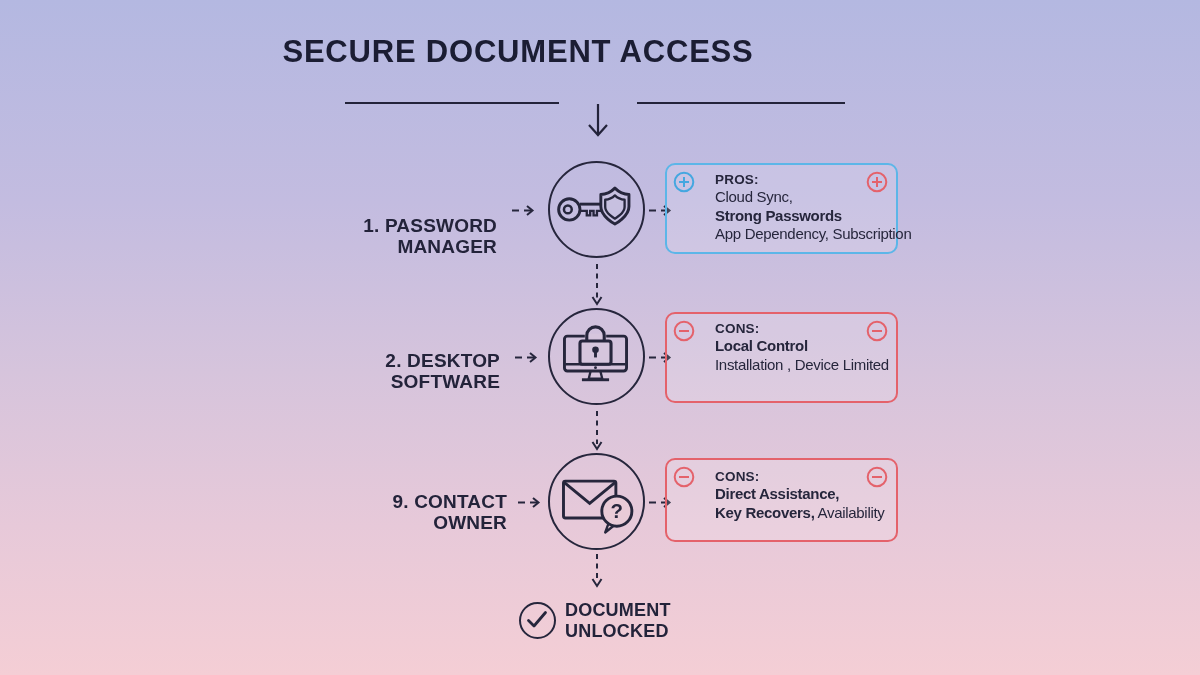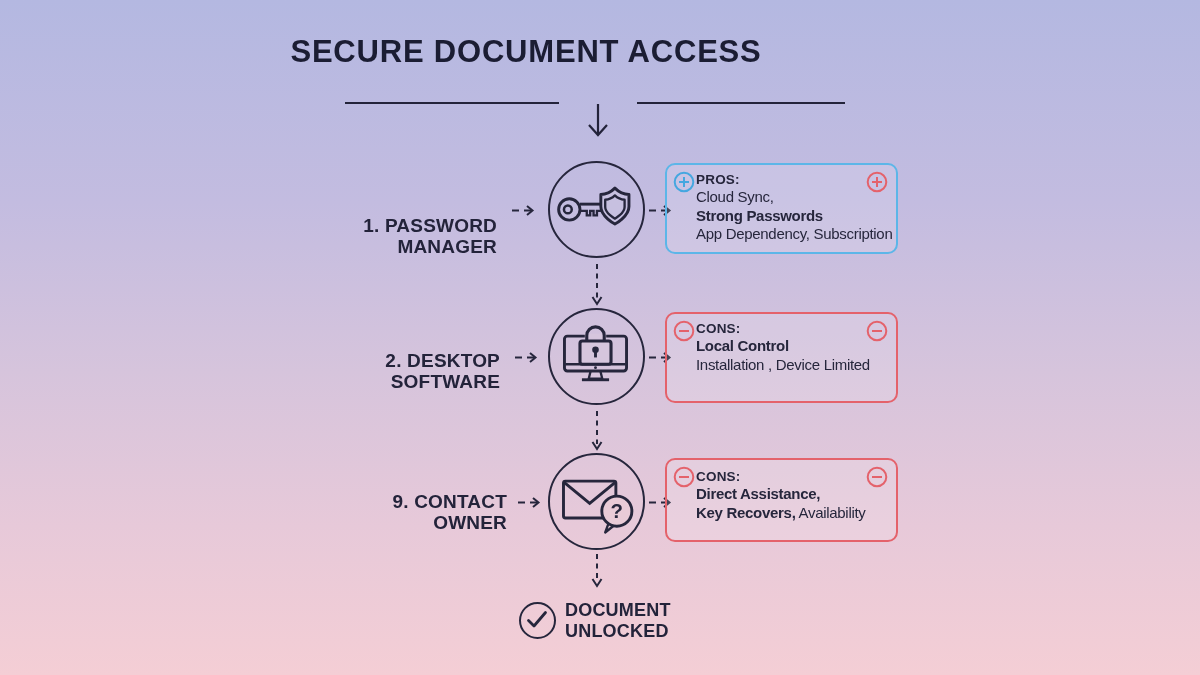--- a/index.html
+++ b/index.html
@@ -4,21 +4,21 @@
 <style>
   html,body{margin:0;padding:0;}
   body{font-family:"Liberation Sans","DejaVu Sans",sans-serif;}
   #stage{
     position:relative;width:1200px;height:675px;overflow:hidden;
     background:linear-gradient(180deg,#b4b8e1 0%,#c3bce0 30%,#d6c4dc 55%,#e7c9d9 78%,#f4ced5 100%);
     color:#26263c;
   }
   .abs{position:absolute;}
   .page-title{
-    left:12px;top:34px;width:1028px;text-align:center;
+    left:4px;top:34px;width:1028px;text-align:center;
     font-size:31px;font-weight:600;letter-spacing:.8px;color:#1b1d33;
   }
   .title-rule{height:2px;background:#23233a;top:102px;}
   .step-circle{
     width:97px;height:97px;border:2.6px solid #26263c;border-radius:50%;
     left:548px;box-sizing:border-box;
   }
   .step-circle svg{position:absolute;left:-2.6px;top:-2.6px;width:97px;height:97px;}
   .step-label{
     width:162px;text-align:right;font-size:19px;font-weight:600;line-height:21px;
@@ -26,21 +26,21 @@
   }
   .info-box{
     left:665px;width:233px;border:2px solid;border-radius:10px;
     background:rgba(255,255,255,.13);box-sizing:border-box;
   }
   .info-box.pros{border-color:#5cb6e8;}
   .info-box.cons{border-color:#e4626b;}
   .box-badge{position:absolute;top:6px;width:22px;height:22px;}
   .box-badge.left{left:6px;}
   .box-badge.right{right:8px;}
-  .box-content{position:absolute;left:29px;top:7px;width:196px;}
+  .box-content{position:absolute;left:48px;top:7px;width:196px;}
   .box-heading{font-size:13.5px;font-weight:700;line-height:16px;letter-spacing:.2px;}
   .box-line{font-size:15px;line-height:18.5px;letter-spacing:-.3px;white-space:nowrap;}
   .box-line.bold{font-weight:700;}
   .result-label{
     font-size:18px;font-weight:700;line-height:21px;white-space:pre-line;
     color:#23233a;letter-spacing:.2px;
   }
   .check-circle{
     width:37px;height:37px;border:2.6px solid #26263c;border-radius:50%;box-sizing:border-box;
   }

